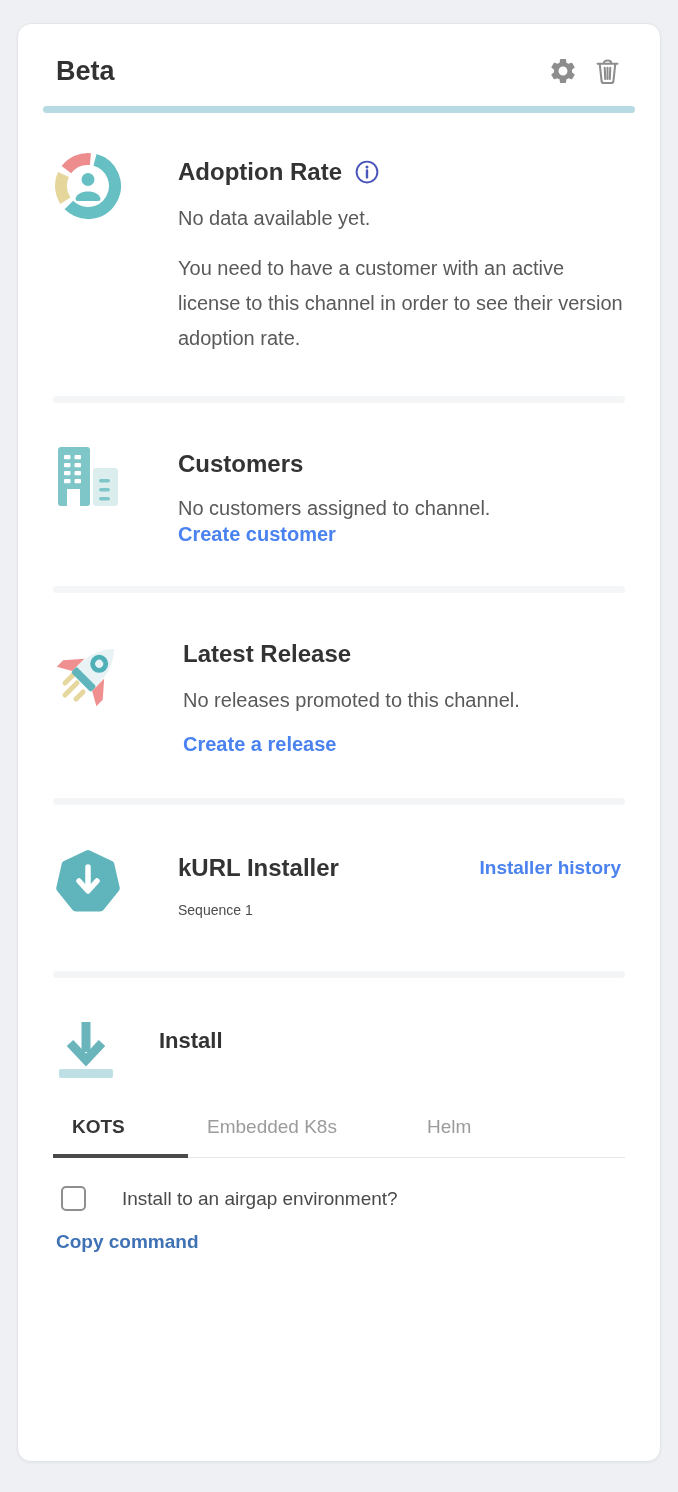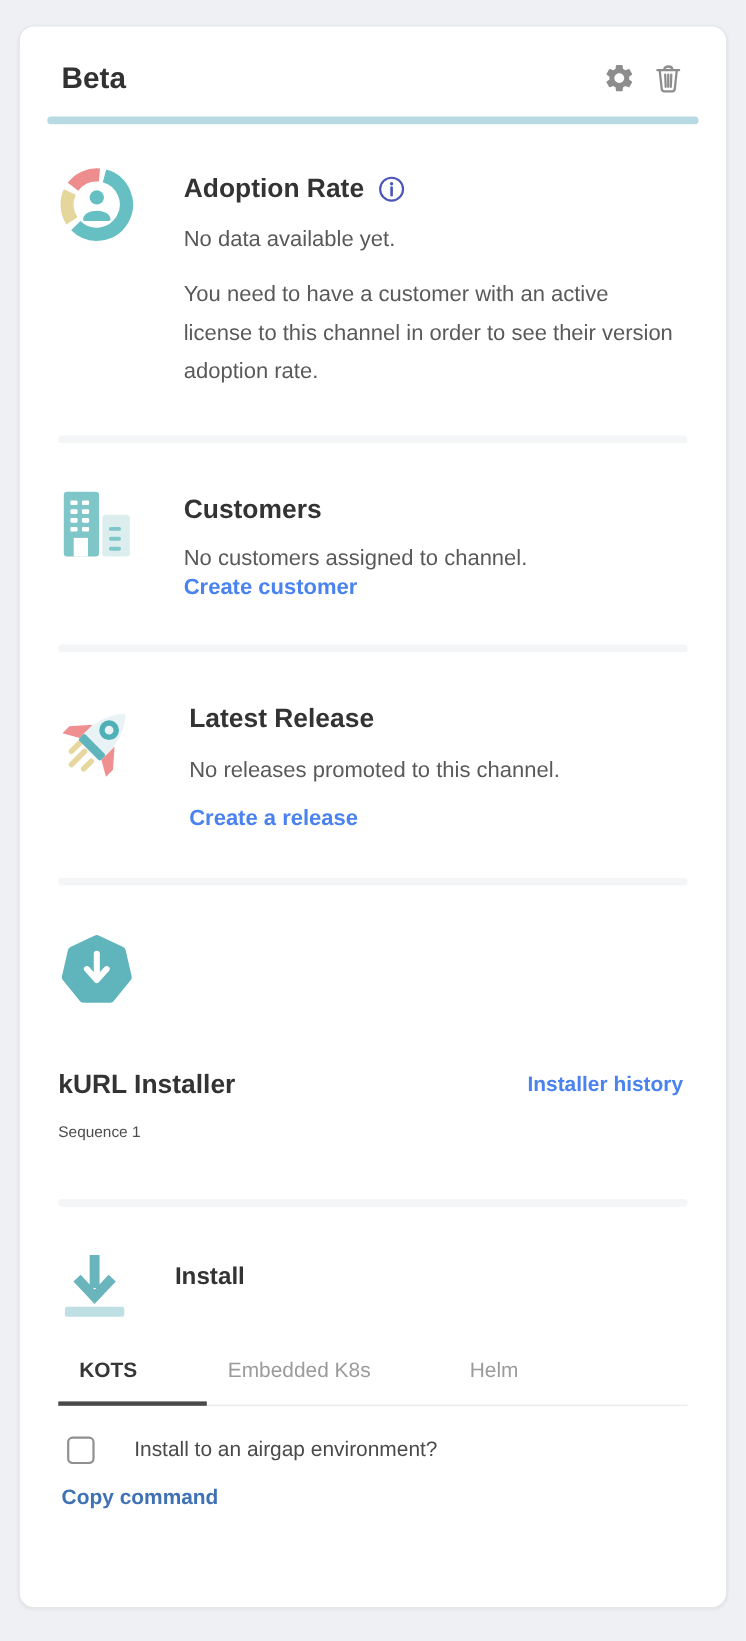--- a/index.html
+++ b/index.html
@@ -15,21 +15,21 @@
     box-shadow:0 1px 3px rgba(0,0,0,.05);
     box-sizing:border-box;padding:0 23px;overflow:hidden;
   }
   
   .hdr{margin-top:32px;padding:0 15px;display:flex;align-items:flex-start;height:34px;}
   .hdr-title{font-size:27px;font-weight:700;color:#323232;flex:1;}
   .hdr-icons{display:flex;align-items:center;gap:14px;}
   .icon-btn{width:30px;height:30px;display:flex;align-items:center;justify-content:center;cursor:pointer;}
   .accent-bar{height:7px;border-radius:4px;background:#b7dae3;margin:16px 2px 0 2px;}
   
-  .section{display:flex;gap:44px;padding:38px 12px 40px 12px;}
+  .section{display:flex;gap:55px;padding:38px 12px 40px 12px;}
   .sec-icon{flex:0 0 70px;}
   .sec-body{flex:1;min-width:0;padding-top:4px;}
   .sec-title-row{display:flex;align-items:center;gap:12px;}
   .sec-title{font-size:24px;font-weight:700;color:#333333;line-height:34px;}
   .sec-status{font-size:20px;color:#595959;margin-top:14px;line-height:30px;}
   .sec-para{font-size:20px;color:#595959;margin-top:18px;line-height:35px;max-width:445px;}
   .link{font-size:20px;font-weight:700;color:#4a82ef;cursor:pointer;display:inline-block;}
   .divider{height:7px;border-radius:4px;background:#f3f5f7;margin:0 12px;}
   
   .kurl-row{display:flex;align-items:flex-start;}
@@ -164,21 +164,21 @@
     <div class="sec-body">
       <div class="sec-title">Latest Release</div>
       <div class="sec-status">No releases promoted to this channel.</div>
       <a class="link" style="margin-top:18px;">Create a release</a>
     </div>
   </div>
 
   <div class="divider"></div>
 
   
-  <div class="section" style="padding-top:42px;padding-bottom:46px;flex-direction:column;">
+  <div class="section" style="padding-top:42px;padding-bottom:46px;">
     <div class="sec-icon">
       <svg width="70" height="70" viewBox="0 0 70 70" fill="none">
         <polygon points="35,7 57.3,17.5 62.8,41.3 47.3,60.5 22.7,60.5 7.2,41.3 12.7,17.5" fill="#5fb5bb" stroke="#5fb5bb" stroke-width="8" stroke-linejoin="round"></polygon>
         <path d="M35 20 V41" stroke="#ffffff" stroke-width="5.5" stroke-linecap="round"></path>
         <path d="M26 34 L35 44 L44 34" stroke="#ffffff" stroke-width="5.5" stroke-linecap="round" stroke-linejoin="round" fill="none"></path>
       </svg>
     </div>
     <div class="sec-body kurl-row">
       <div class="kurl-col">
         <div class="sec-title">kURL Installer</div>

